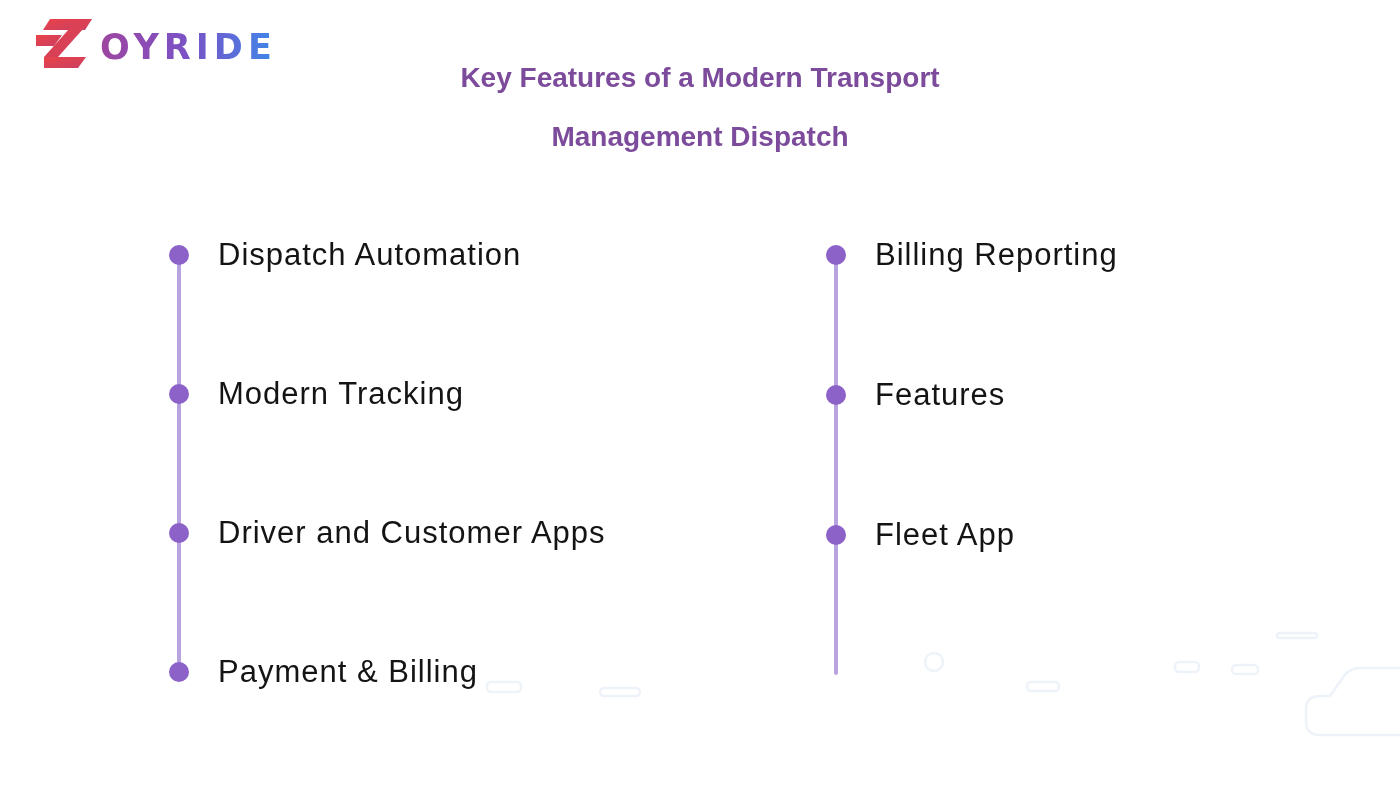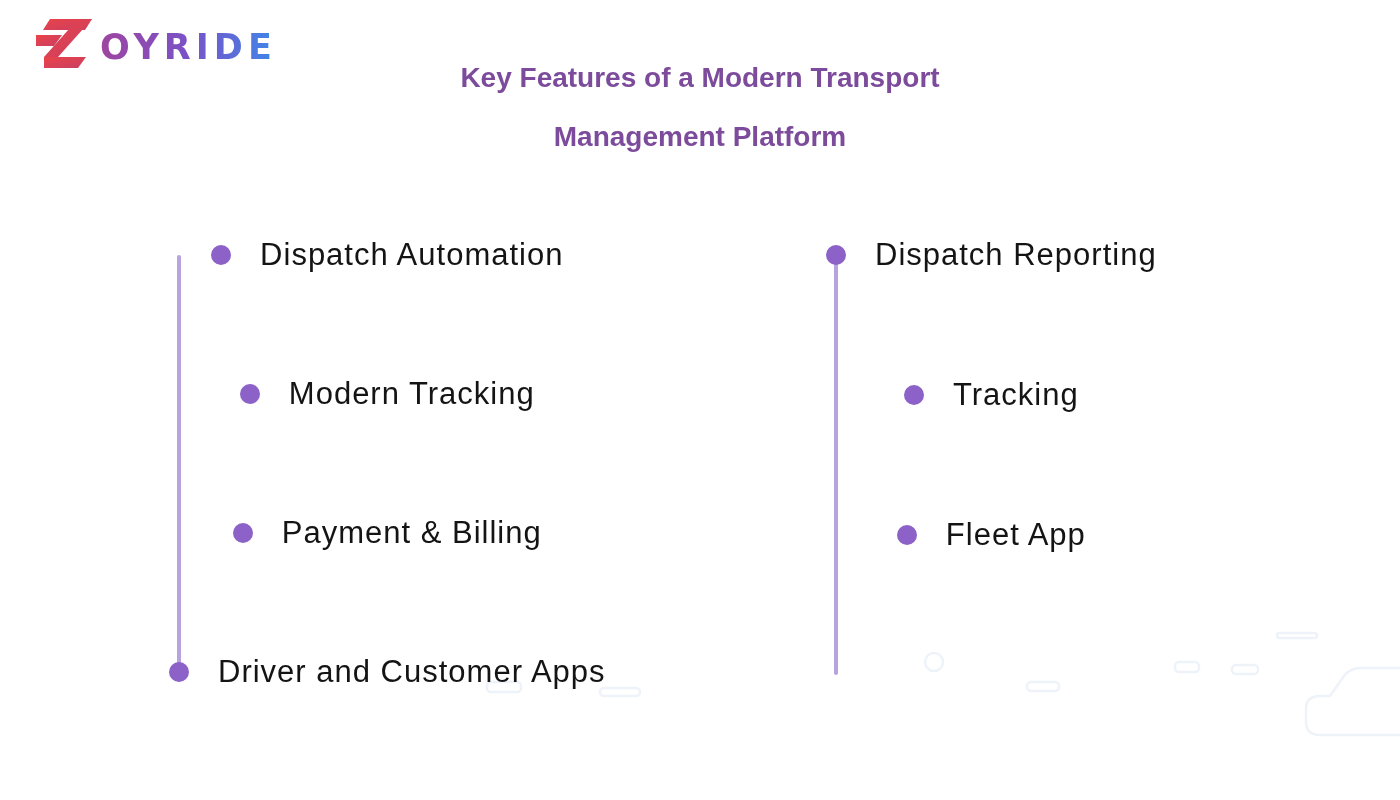--- a/index.html
+++ b/index.html
@@ -29,21 +29,21 @@
   .timeline.right { left: 826px; top: 245px; }
 
   .track {
     position: absolute; left: 8.25px; top: 10px; width: 3.5px;
     background: var(--c-line, #B7A3DE);
     border-radius: 2px;
   }
   .timeline.left  .track { height: 417px; }
   .timeline.right .track { height: 420px; }
 
-  .feature-row { position: relative; display: flex; align-items: center; height: 20px; justify-content: center; }
+  .feature-row { position: relative; display: flex; align-items: center; height: 20px; }
   .timeline.left  .feature-row { margin-bottom: 119px; }
   .timeline.right .feature-row { margin-bottom: 120px; }
   .feature-row:last-child { margin-bottom: 0; }
 
   .dot {
     width: 20px; height: 20px; border-radius: 50%;
     background: var(--c-dot, #8C62C9);
     flex: none;
   }
   .feature-label {
@@ -100,52 +100,52 @@
         <polygon points="0,19 26,19 18,30 0,30"></polygon>
         <polygon points="42,3 56,3 22,41 8,41"></polygon>
         <polygon points="8,41 50,41 42,52 8,52"></polygon>
       </g>
       <text x="64" y="43" font-size="35" font-weight="700" letter-spacing="5" font-family="DejaVu Sans, sans-serif" fill="url(#gw)">OYRIDE</text>
     </svg>
   </div>
 
   <div class="title">
     <div>Key Features of a Modern Transport</div>
-    <div>Management Platform</div>
+    <div>Management Dispatch</div>
   </div>
 
   <div class="timeline left">
     <div class="track"></div>
     <div class="feature-row">
       <span class="dot"></span>
       <span class="feature-label">Dispatch Automation</span>
     </div>
     <div class="feature-row">
       <span class="dot"></span>
       <span class="feature-label">Modern Tracking</span>
     </div>
     <div class="feature-row">
       <span class="dot"></span>
-      <span class="feature-label">Payment &amp; Billing</span>
+      <span class="feature-label">Driver and Customer Apps</span>
     </div>
     <div class="feature-row">
       <span class="dot"></span>
-      <span class="feature-label">Driver and Customer Apps</span>
+      <span class="feature-label">Payment &amp; Billing</span>
     </div>
   </div>
 
   <div class="timeline right">
     <div class="track"></div>
     <div class="feature-row">
       <span class="dot"></span>
-      <span class="feature-label">Dispatch Reporting</span>
+      <span class="feature-label">Billing Reporting</span>
     </div>
     <div class="feature-row">
       <span class="dot"></span>
-      <span class="feature-label">Tracking</span>
+      <span class="feature-label">Features</span>
     </div>
     <div class="feature-row">
       <span class="dot"></span>
       <span class="feature-label">Fleet App</span>
     </div>
   </div>
 
 </div>
 
 </body></html>

